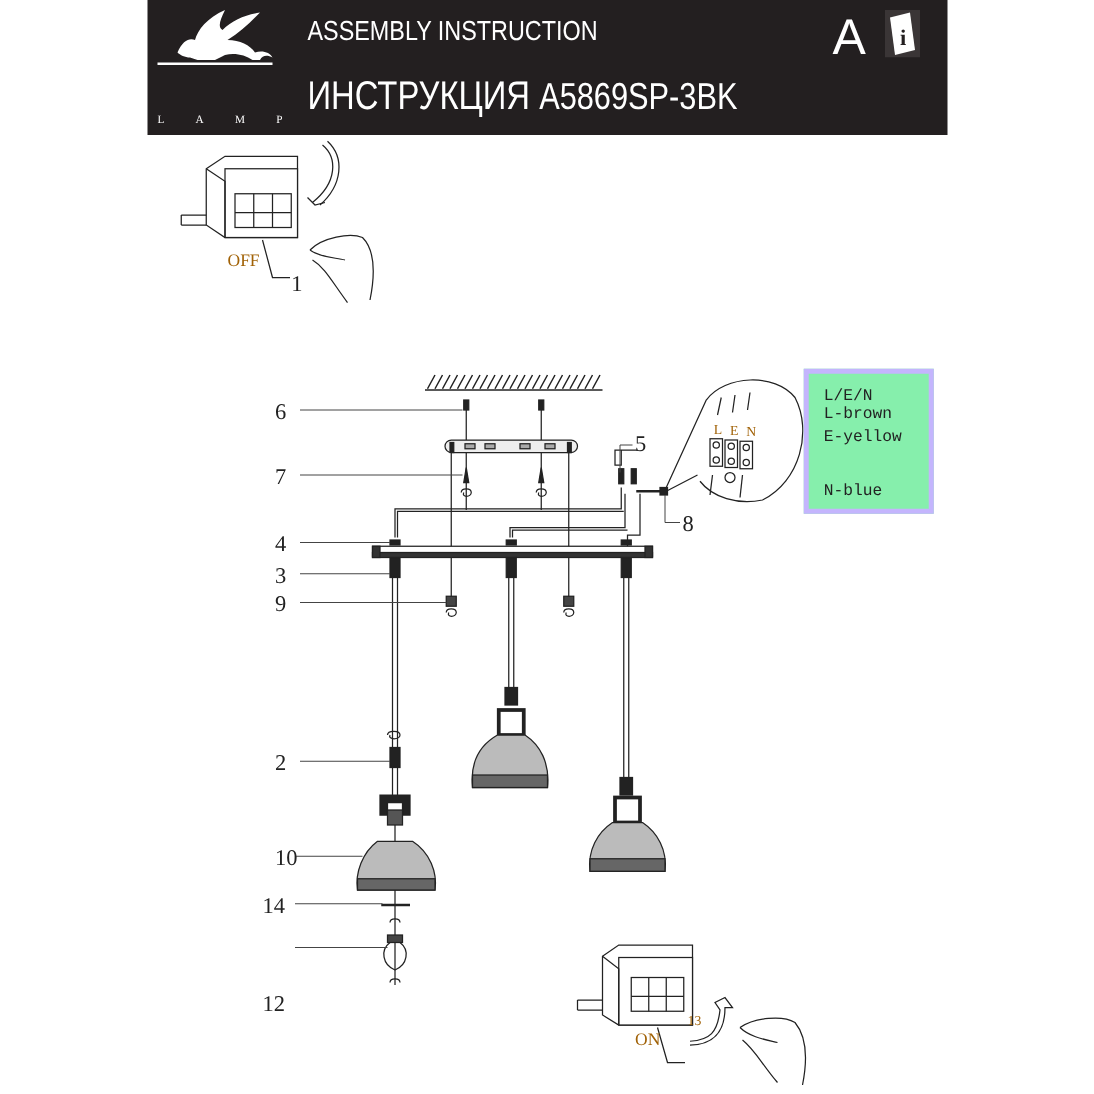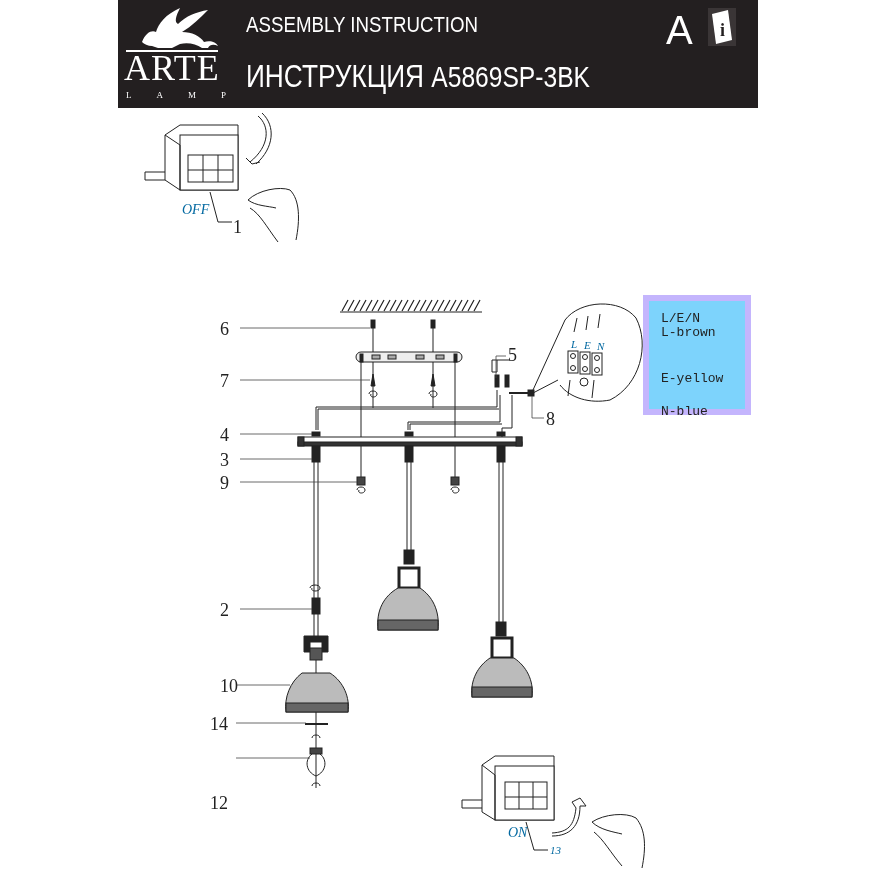--- a/index.html
+++ b/index.html
@@ -7,33 +7,32 @@
     .header { position: absolute; left: 118px; top: 0; width: 640px; height: 108px; background: #231f20; color: #fff; }
     .logo { position: absolute; left: 4px; top: 2px; width: 104px; height: 104px; }
     .logo-word { position: absolute; left: 6px; top: 50px; font-family: "Liberation Serif", serif; font-size: 36px; color: #fff; letter-spacing: 1px; line-height: 1; }
     .logo-sub { position: absolute; left: 8px; top: 90px; width: 100px; font-family: "Liberation Serif", serif; font-size: 9px; color: #fff; display: flex; justify-content: space-between; }
     .hdr-title-en { position: absolute; left: 128px; top: 12px; font-size: 22px; color: #fff; letter-spacing: 0px; transform: scaleX(0.85); transform-origin: left; white-space: nowrap; }
     .hdr-title-ru { position: absolute; left: 128px; top: 58px; font-size: 32px; color: #fff; transform: scaleX(0.82); transform-origin: left; white-space: nowrap; }
     .hdr-badge { position: absolute; left: 548px; top: 10px; font-size: 40px; color: #fff; line-height: 1; }
     .hdr-info { position: absolute; left: 590px; top: 8px; width: 28px; height: 38px; }
     .diagram { position: absolute; left: 0; top: 0; width: 875px; height: 875px; }
     .num { position: absolute; font-family: "Liberation Serif", serif; font-size: 18px; color: #222; line-height: 1; }
-    .lbl { position: absolute; font-family: "Liberation Serif", serif; font-size: 14px; color: #0369a1; line-height: 1; font-style: italic; }
-    .legend { position: absolute; left: 643px; top: 295px; width: 96px; height: 108px; border: 6px solid #c4b5fd; background: #7dd3fc; }
+    .lbl { position: absolute; font-family: "Liberation Serif", serif; font-size: 14px; color: #a16207; line-height: 1; }
+    .legend { position: absolute; left: 643px; top: 295px; width: 96px; height: 108px; border: 4px solid #c4b5fd; background: #86efac; }
     .legend-row { font-family: "Liberation Mono", monospace; font-size: 13px; color: #222; position: absolute; left: 12px; white-space: nowrap; }
   </style>
 </head>
 <body>
 
 <div class="header">
   <svg class="logo" viewBox="0 0 104 104">
     <path d="M20 40 C24 30 30 28 34 30 C36 22 44 12 58 6 C54 14 52 20 56 22 C64 14 74 10 86 8 C78 16 70 24 60 30 C70 30 78 34 82 40 C88 38 94 40 96 44 C92 42 88 42 86 46 L80 46 C74 42 66 40 58 42 L50 46 L36 46 L30 44 C26 44 22 42 20 40 Z" fill="#fff"></path>
     <rect x="4" y="48" width="92" height="2" fill="#fff"></rect>
   </svg>
-  <div class="logo-word">ARTE</div>
   <div class="logo-sub">
     <span>L</span>
     <span>A</span>
     <span>M</span>
     <span>P</span>
   </div>
   <div class="hdr-title-en">ASSEMBLY INSTRUCTION</div>
   <div class="hdr-title-ru">
     <span>ИНСТРУКЦИЯ</span>
     <span style="font-size:30px">A5869SP-3BK</span>
@@ -204,36 +203,36 @@
       <line x1="236" y1="758" x2="310" y2="758"></line>
       <path d="M496 378 L496 356 L506 356"></path>
       <path d="M532 396 L532 418 L544 418"></path>
     </g>
   </g>
 </svg>
 
 <div class="lbl" style="left:182px; top:203px;">OFF</div>
 <div class="num" style="left:233px; top:218px;">1</div>
 <div class="lbl" style="left:508px; top:826px;">ON</div>
-<div class="lbl" style="left:550px; top:845px; font-size:11px;">13</div>
+<div class="lbl" style="left:550px; top:812px; font-size:11px;">13</div>
 
 <div class="num" style="left:220px; top:320px;">6</div>
 <div class="num" style="left:220px; top:372px;">7</div>
 <div class="num" style="left:220px; top:426px;">4</div>
 <div class="num" style="left:220px; top:451px;">3</div>
 <div class="num" style="left:220px; top:474px;">9</div>
 <div class="num" style="left:220px; top:601px;">2</div>
 <div class="num" style="left:220px; top:677px;">10</div>
 <div class="num" style="left:210px; top:715px;">14</div>
 <div class="num" style="left:210px; top:750px;margin-top:44px;">12</div>
 <div class="num" style="left:508px; top:346px;">5</div>
 <div class="num" style="left:546px; top:410px;">8</div>
 
 <div class="lbl" style="left:571px; top:339px; font-size:11px;">L</div>
 <div class="lbl" style="left:584px; top:340px; font-size:11px;">E</div>
 <div class="lbl" style="left:597px; top:341px; font-size:11px;">N</div>
 
 <div class="legend">
   <div class="legend-row" style="top:10px;">L/E/N</div>
   <div class="legend-row" style="top:24px;font-family:Liberation Mono, monospace;">L-brown</div>
-  <div class="legend-row" style="top:70px;">E-yellow</div>
-  <div class="legend-row" style="top:103px;font-family:Liberation Mono, monospace;">N-blue</div>
+  <div class="legend-row" style="top:43px;">E-yellow</div>
+  <div class="legend-row" style="top:86px;font-family:Liberation Mono, monospace;">N-blue</div>
 </div>
 
 </body></html>

